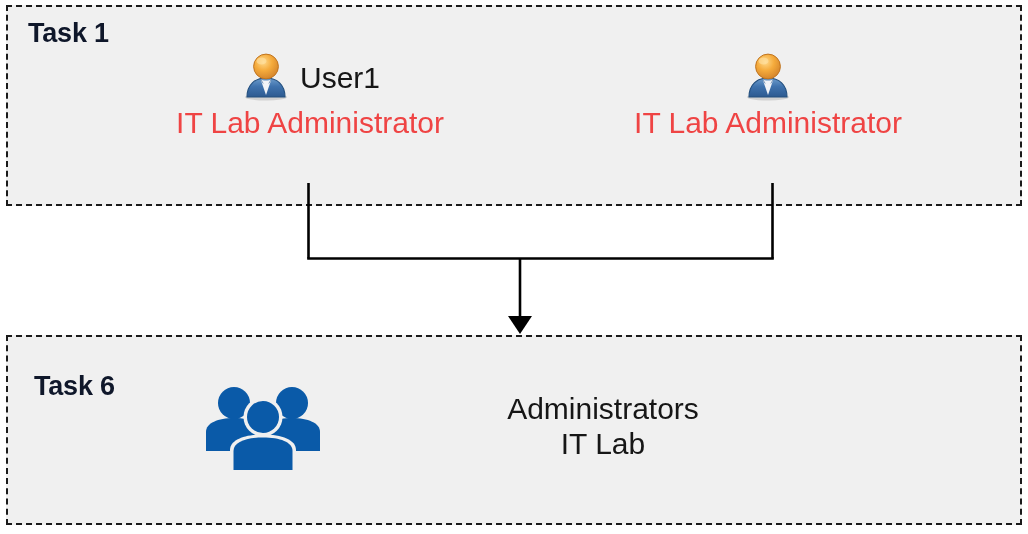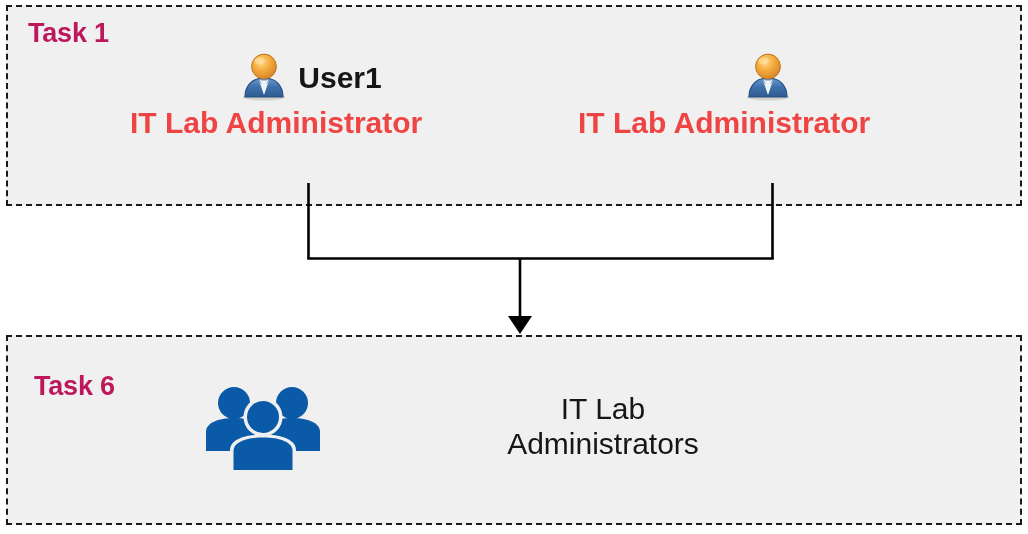--- a/index.html
+++ b/index.html
@@ -32,32 +32,32 @@
   #task2-box {
     left: 6px;
     top: 335px;
     width: 1016px;
     height: 190px;
   }
 
   .task-label {
     position: absolute;
     font-weight: bold;
-    color: #be185d;
+    color: #0f172a;
     font-size: 27px;
     letter-spacing: -0.2px;
     white-space: nowrap;
   }
   #task1-label { left: 28px; top: 18px; }
   #task2-label { left: 34px; top: 371px; }
 
   
   .person {
     position: absolute;
-    font-weight: bold;
+    text-align: center;
   }
   #person-user1 { left: 130px; top: 50px; width: 360px; }
   #person-guest { left: 578px; top: 50px; width: 380px; }
 
   .person-row-top {
     display: flex;
     align-items: center;
     justify-content: center;
     gap: 8px;
     height: 56px;
@@ -196,22 +196,22 @@
       <circle cx="92" cy="23" r="16" fill="#0a5aa8"></circle>
       <path d="M64 71 L64 52 C64 43 76 38 92 38 C108 38 120 43 120 52 L120 71 Z" fill="#0a5aa8"></path>
 
       <circle cx="63" cy="37" r="19.5" fill="#f0f0f0"></circle>
       <circle cx="63" cy="37" r="16" fill="#0a5aa8"></circle>
       <path d="M30 90 L30 70 C30 60 44 54.5 63 54.5 C82 54.5 96 60 96 70 L96 90 Z" fill="#f0f0f0"></path>
       <path d="M33.5 90 L33.5 71 C33.5 62 46 57.5 63 57.5 C80 57.5 92.5 62 92.5 71 L92.5 90 Z" fill="#0a5aa8"></path>
     </svg>
   </div>
   <div id="group-label">
+    <span class="gl-line">Administrators</span>
     <span class="gl-line">IT Lab</span>
-    <span class="gl-line">Administrators</span>
   </div>
 </div>
 
 <svg id="connector" viewBox="0 0 1028 534">
 
   <path d="M308.5 183 L308.5 258.5" stroke="#000000" stroke-width="2.6" fill="none"></path>
 
   <path d="M772.5 183 L772.5 258.5" stroke="#000000" stroke-width="2.6" fill="none"></path>
 
   <path d="M307.2 258.5 L773.8 258.5" stroke="#000000" stroke-width="2.6" fill="none"></path>

